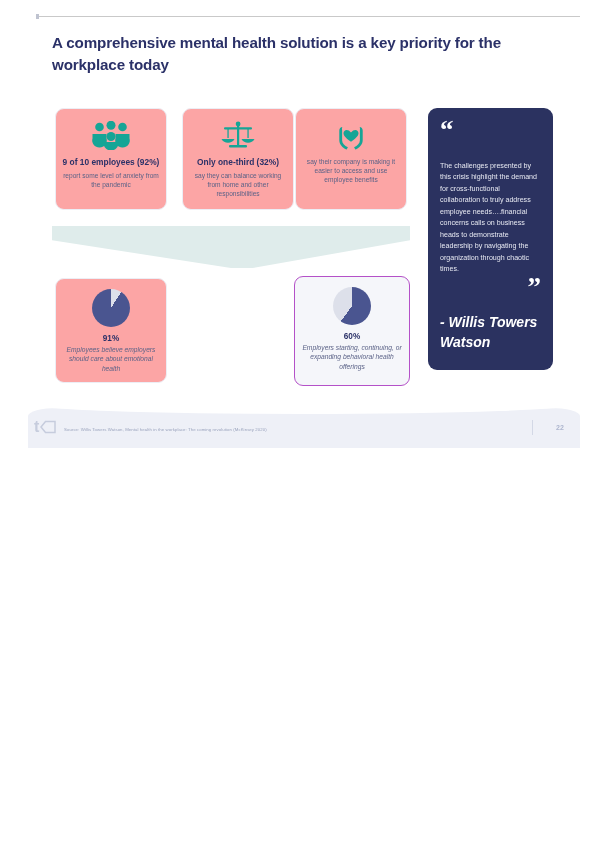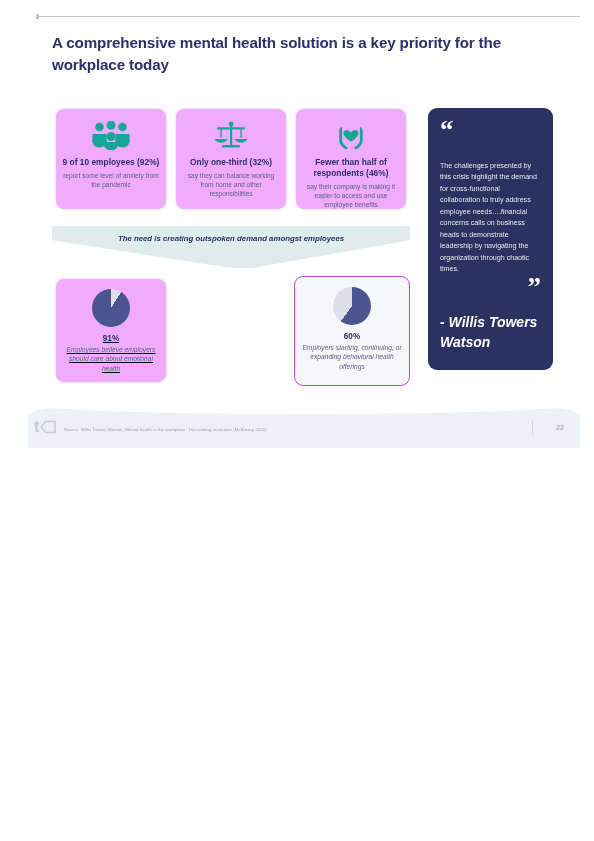--- a/index.html
+++ b/index.html
@@ -24,27 +24,27 @@
   
   .title {
     position: absolute; left: 52px; top: 32px; width: 500px;
     font-size: 15.2px; font-weight: bold; line-height: 1.42;
     color: #2b3168; letter-spacing: -0.15px;
   }
 
   
   .card {
     position: absolute;
-    background: #f0abfc;
+    background: #fca5a5;
     border-radius: 9px;
     border: 1px solid #eceef5;
   }
   .card.top { top: 108px; height: 102px; width: 112px; }
   .card.t1 { left: 55px; }
-  .card.t2 { left: 175px; }
+  .card.t2 { left: 182px; }
   .card.t3 { left: 295px; }
 
   .icon-wrap {
     height: 38px; display: flex; align-items: center; justify-content: center;
     margin-top: 7px;
   }
   .stat-head {
     margin-top: 3px; text-align: center; font-size: 8.4px; font-weight: bold;
     color: #2b3168; line-height: 1.32; padding: 0 5px;
   }
@@ -80,21 +80,21 @@
     clip-path: polygon(0 0, 100% 0, 100% 34%, 56% 100%, 50% 100%, 0 34%);
   }
   .chev-text {
     position: absolute; left: 52px; top: 233px; width: 358px;
     text-align: center; font-size: 7.8px; font-weight: bold; font-style: italic;
     color: #2b3168; line-height: 1.5;
   }
 
   
   .card.bot { top: 278px; height: 105px; width: 112px; }
-  .card.b1 { left: 55px; text-decoration: underline; }
+  .card.b1 { left: 55px; }
   .card.b2 { left: 175px; }
   .card.b3 {
     left: 294px; top: 276px; width: 116px; height: 110px;
     border: 1.4px solid #b451c8; background: #f5f6fa;
   }
 
   .pie-wrap { display: flex; justify-content: center; margin-top: 10px; }
   .pie { width: 38px; height: 38px; border-radius: 50%; }
   .pie-pct {
     margin-top: 7px; text-align: center; font-size: 8.2px; font-weight: bold;
@@ -179,33 +179,31 @@
   </div>
 
   <div class="card top t3">
     <div class="icon-wrap">
       <svg width="36" height="32" viewBox="0 0 36 32">
         <path d="M18 13.5 c-3-4-7.5-3-7.5 0.8 c0 3 3.7 5.8 7.5 8.4 c3.8-2.6 7.5-5.4 7.5-8.4 c0-3.8-4.5-4.8-7.5-0.8 z" fill="#16a596"></path>
         <path d="M9.5 8 c-2 0-3.2 1.6-3.2 3.6 v9.6 c0 4 3.2 7.6 7.4 9.4 l1.2-2.4 c-3.4-1.6-5.8-4-5.8-7 v-9.6 c0-1-0.4-3.6 0.4-3.6 z" fill="#16a596"></path>
         <path d="M26.5 8 c2 0 3.2 1.6 3.2 3.6 v9.6 c0 4-3.2 7.6-7.4 9.4 l-1.2-2.4 c3.4-1.6 5.8-4 5.8-7 v-9.6 c0-1 0.4-3.6-0.4-3.6 z" fill="#16a596"></path>
       </svg>
     </div>
-    <div class="stat-head">Fewer than half of respondents (46%)</div>
     <div class="stat-sub">say their company is making it easier to access and use employee benefits</div>
   </div>
 
   <div class="quote">
     <div class="q-mark q-open">“</div>
     <div class="q-body">The challenges presented by this crisis highlight the demand for cross-functional collaboration to truly address employee needs….financial concerns calls on business heads to demonstrate leadership by navigating the organization through chaotic times.</div>
     <div class="q-mark q-close">”</div>
     <div class="q-author">- Willis Towers Watson</div>
   </div>
 
   <div class="chev"></div>
-  <div class="chev-text">The need is creating outspoken demand amongst employees</div>
 
   <div class="card bot b1">
     <div class="pie-wrap">
       <div class="pie" style="background: conic-gradient(#dde0ea 0deg 32.4deg, #4a5590 32.4deg 360deg);"></div>
     </div>
     <div class="pie-pct">91%</div>
     <div class="pie-sub">Employees believe employers should care about emotional health</div>
   </div>
 
 

